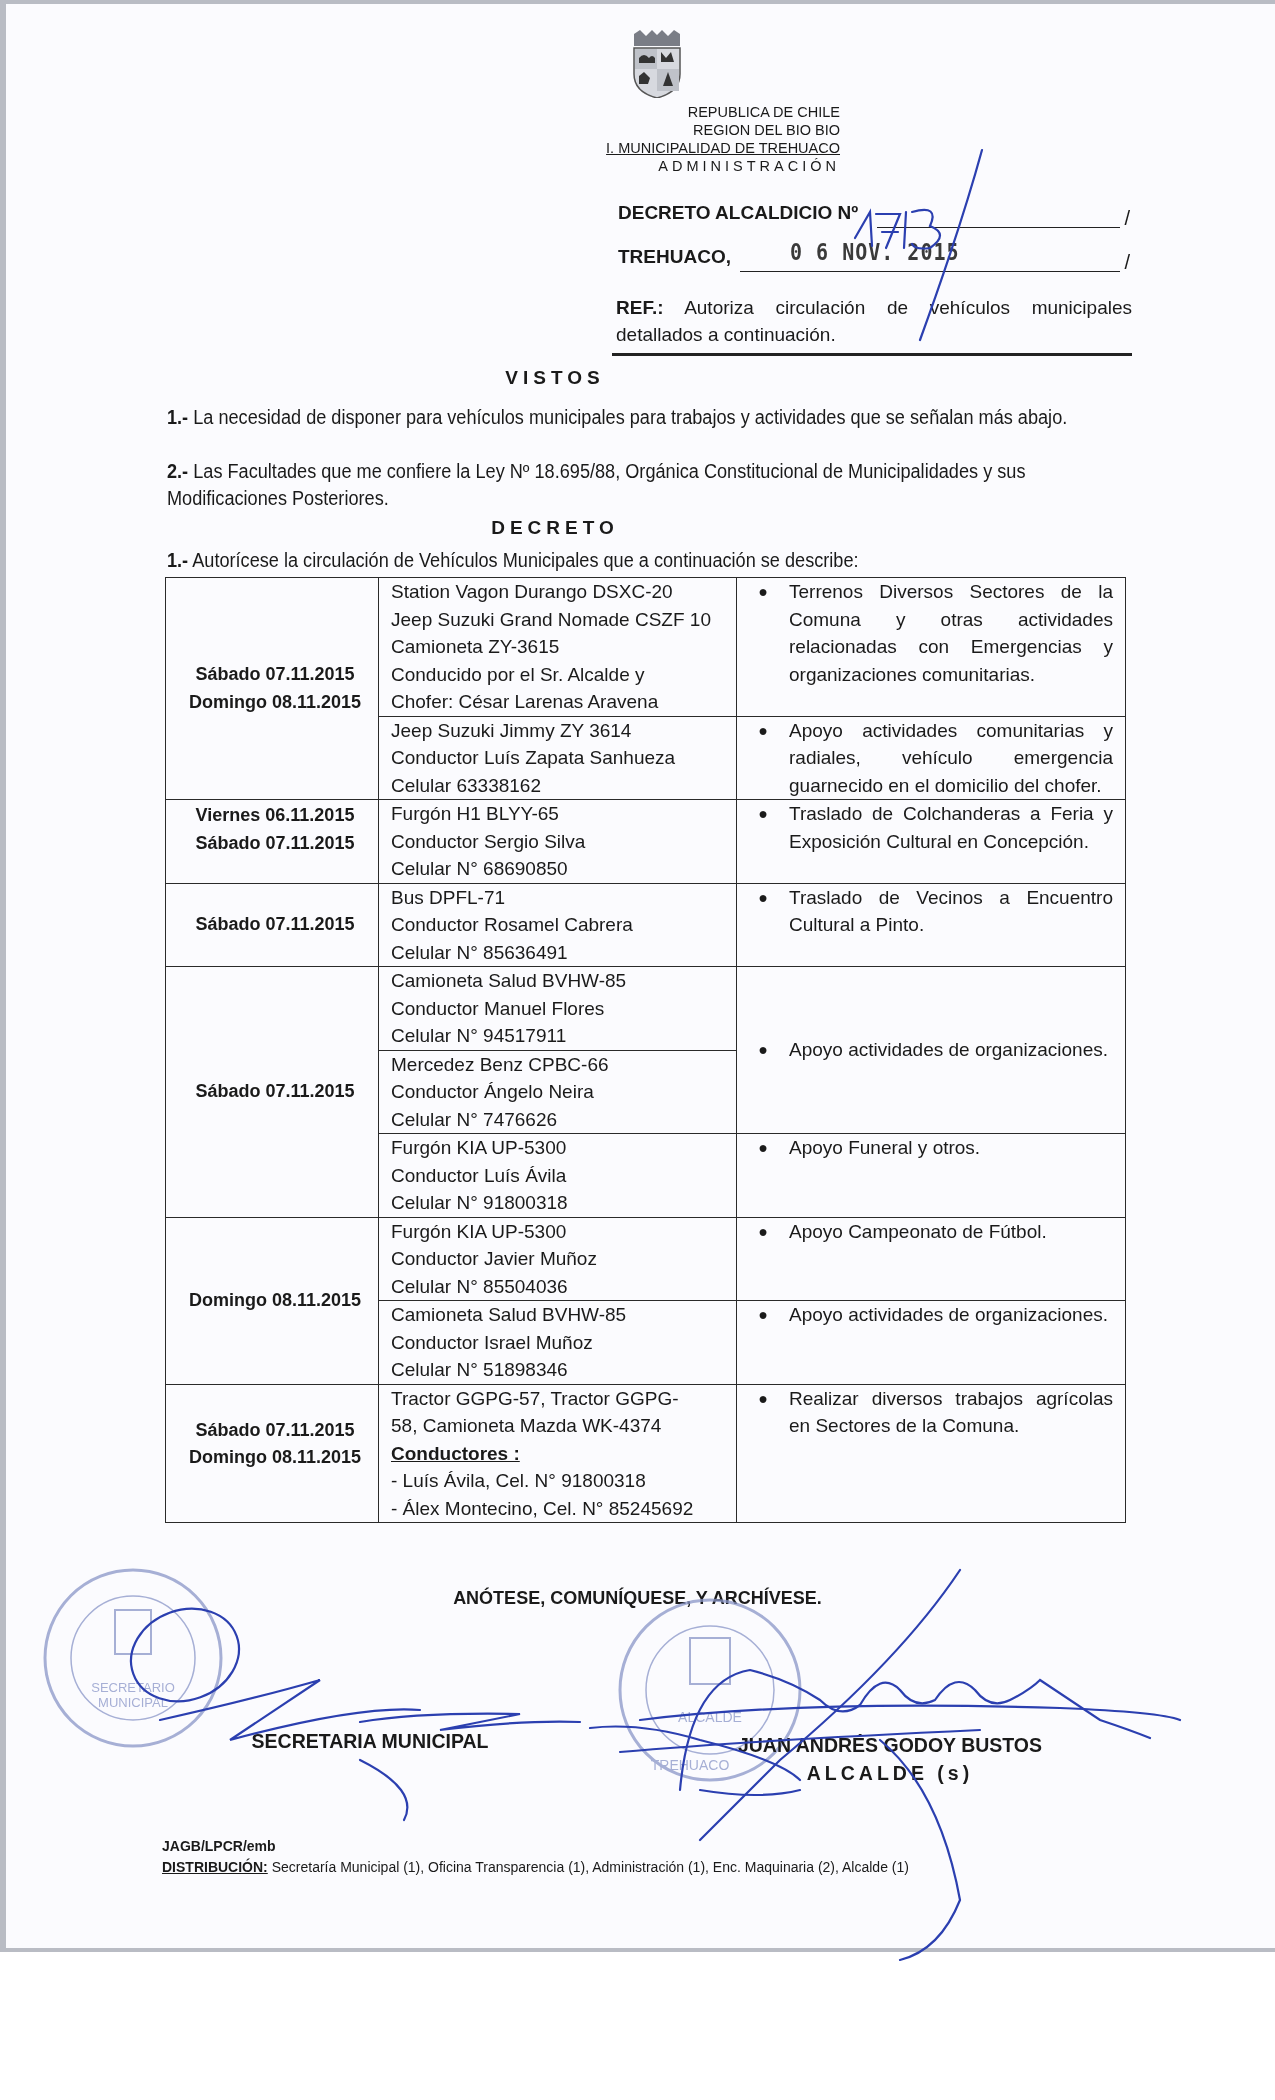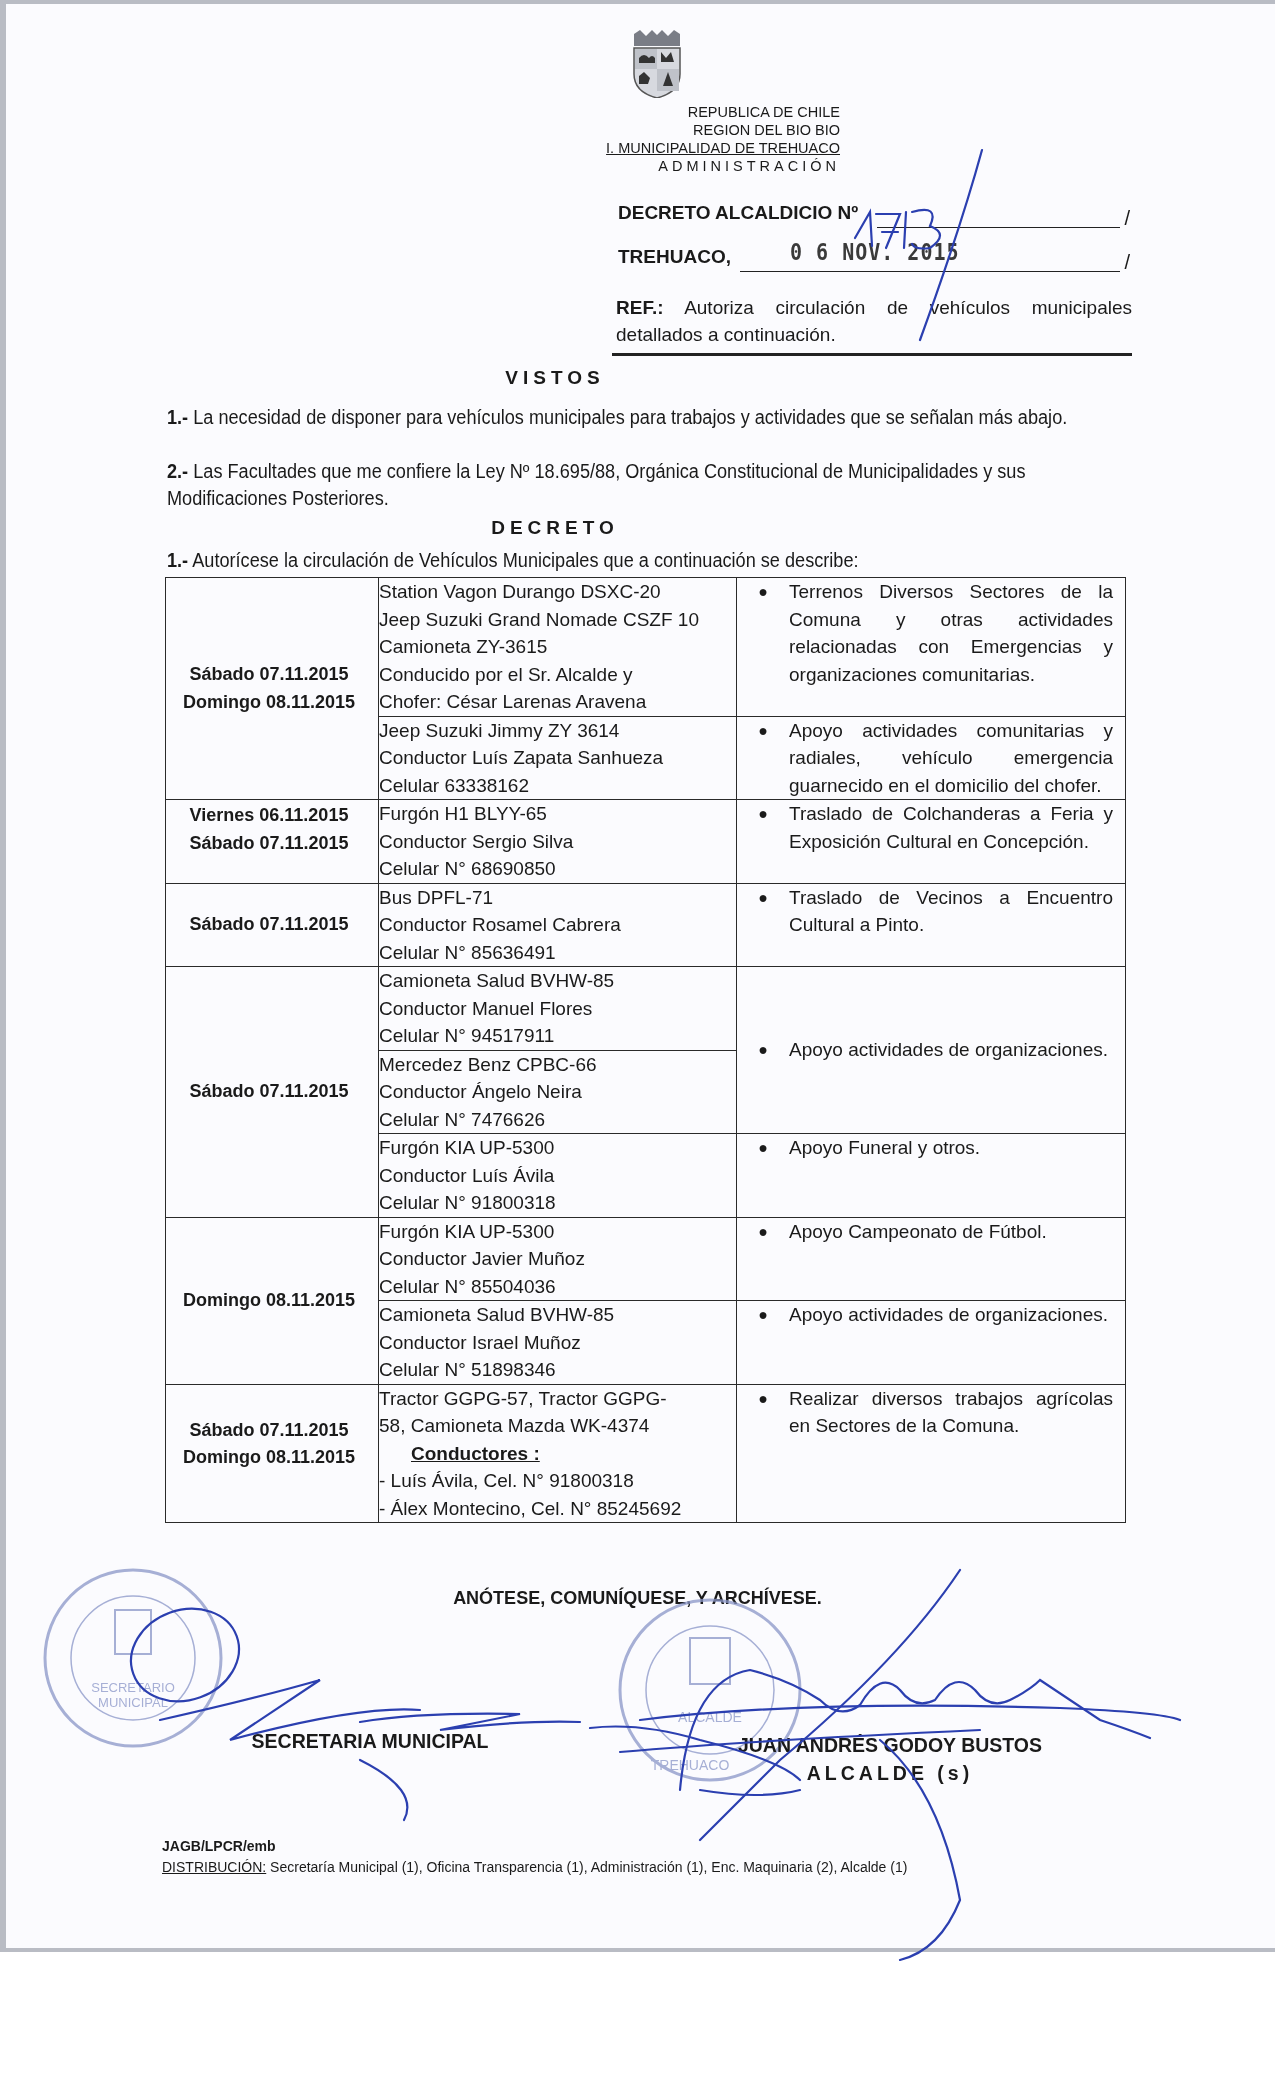--- a/index.html
+++ b/index.html
@@ -49,41 +49,41 @@
     transform-origin: left top;
   }
   .para b { font-weight: bold; }
 
   
   table.grid {
     position: absolute; left: 165px; top: 577px; width: 960px;
     border-collapse: collapse; font-size: 19px; table-layout: fixed;
   }
   table.grid td {
-    border: 1.6px solid #2a2a2a; vertical-align: top; padding: 0 6px 0 0;
+    border: 1.6px solid #2a2a2a; vertical-align: top; padding: 0 6px 0 12px;
     line-height: 27.5px;
   }
   td.date { text-align: center; vertical-align: middle !important; font-weight: bold; font-size: 18px; line-height: 22px; }
   td.veh div { white-space: nowrap; }
   td.purpose { padding-left: 0 !important; }
   .bullet-item { display: flex; }
   .bullet-item .dot { width: 52px; text-align: center; flex: none; font-size: 16px; }
   .bullet-item .txt { flex: 1; text-align: justify; text-align-last: left; padding-right: 6px; }
-  .ul { text-decoration: underline; font-weight: bold; margin-left: 32px; }
+  .ul { text-decoration: underline; font-weight: bold; }
 
   .closing { left: 0; width: 1275px; top: 1588px; text-align: center; font-weight: bold; font-size: 18px; }
 
   .sig { font-weight: bold; font-size: 19.5px; text-align: center; line-height: 28px; }
   .sig-left { left: 170px; top: 1727px; width: 400px; }
   .sig-right { left: 700px; top: 1731px; width: 380px; }
   .spaced2 { letter-spacing: 4px; }
 
   .footer { left: 162px; top: 1836px; font-size: 14px; line-height: 21px; }
   .footer .ref-code { font-weight: bold; }
-  .footer .dist-label { font-weight: normal; text-decoration: underline; }
+  .footer .dist-label { font-weight: bold; text-decoration: underline; }
 
   svg.overlay { position: absolute; left: 0; top: 0; pointer-events: none; }
 </style>
 </head>
 <body>
 
 <div class="scan"></div>
 <div class="page"></div>
 
 <svg class="abs crest" viewBox="0 0 54 68">

